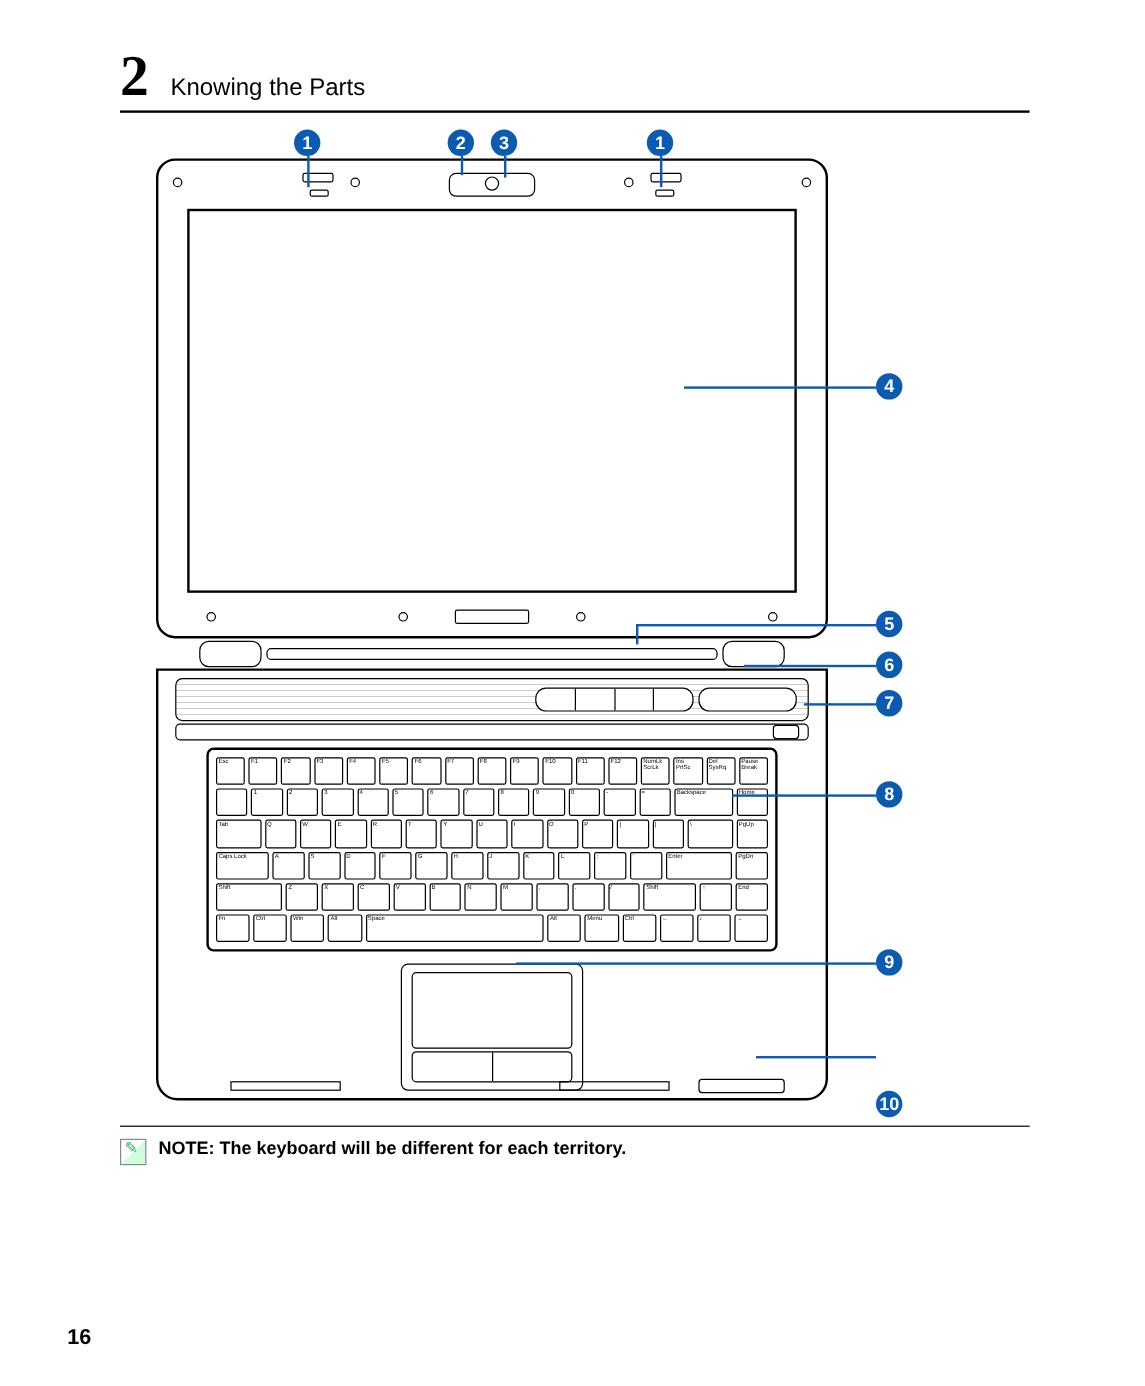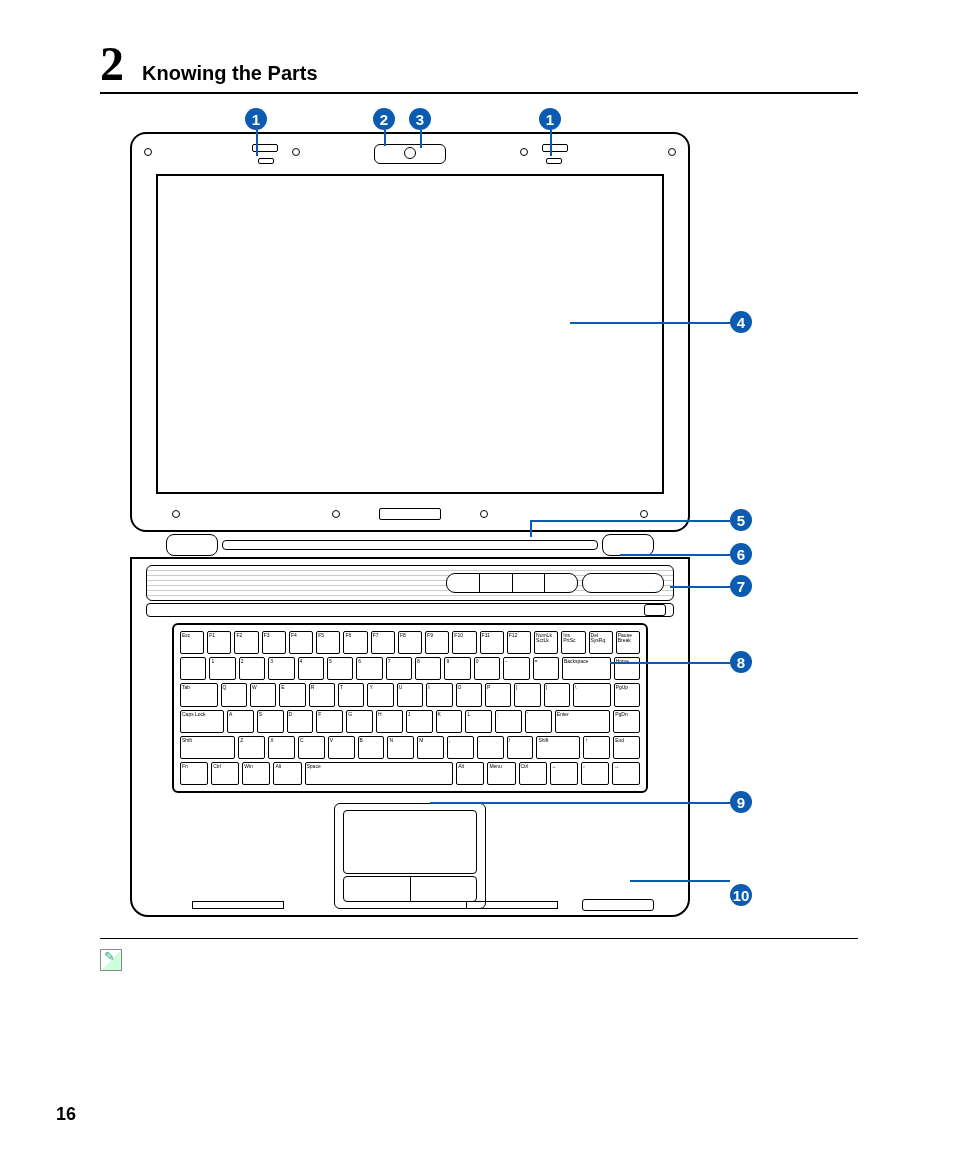--- a/index.html
+++ b/index.html
@@ -25,21 +25,21 @@
   }
   .chapter-number {
     font-size: 48px;
     font-weight: 700;
     font-family: "Times New Roman", Times, serif;
     margin-right: 18px;
     line-height: 1;
   }
   .chapter-title {
     font-size: 20px;
-    font-weight: 700;
+    font-weight: 400;
   }
   .section-title {
     font-size: 30px;
     font-weight: 700;
     font-family: "Times New Roman", Times, serif;
     margin: 6px 0 2px 0;
   }
   .intro-text {
     font-size: 17px;
     font-family: "Times New Roman", Times, serif;
@@ -375,22 +375,25 @@
       <div class="leader h" style="top: 418px; left: 460px; width: 200px;"></div>
       <div class="leader v" style="left: 460px; top: 418px; height: 17px;"></div>
       <div class="callout" style="left: 660px; top: 441px;">6</div>
       <div class="leader h" style="top: 452px; left: 550px; width: 110px;"></div>
       <div class="callout" style="left: 660px; top: 473px;">7</div>
       <div class="leader h" style="top: 484px; left: 600px; width: 60px;"></div>
       <div class="callout" style="left: 660px; top: 549px;">8</div>
       <div class="leader h" style="top: 560px; left: 540px; width: 120px;"></div>
       <div class="callout" style="left: 660px; top: 689px;">9</div>
       <div class="leader h" style="top: 700px; left: 360px; width: 300px;"></div>
-      <div class="callout" style="left: 660px; top: 782px;">10</div>
+      <div class="callout" style="left: 660px; top: 807px;">10</div>
       <div class="leader h" style="top: 778px; left: 560px; width: 100px;"></div>
     </div>
 
   <div class="note-divider">
     <div class="note-icon"></div>
+    <div class="note-text">
+      <span>NOTE:</span> <span>The keyboard will be different for each territory.</span>
+    </div>
   </div>
 
   <div class="page-number">16</div>
 </div>
 
 </body></html>

